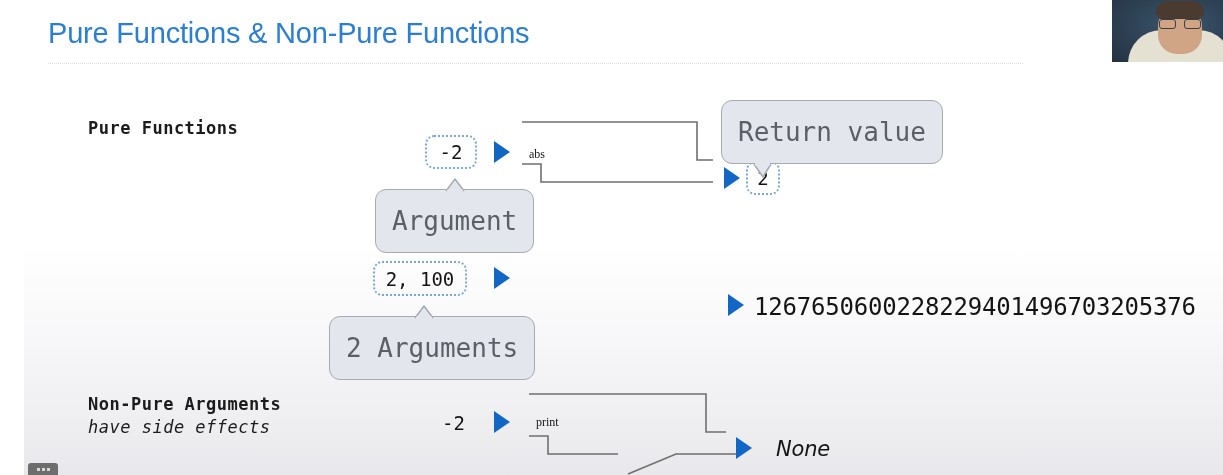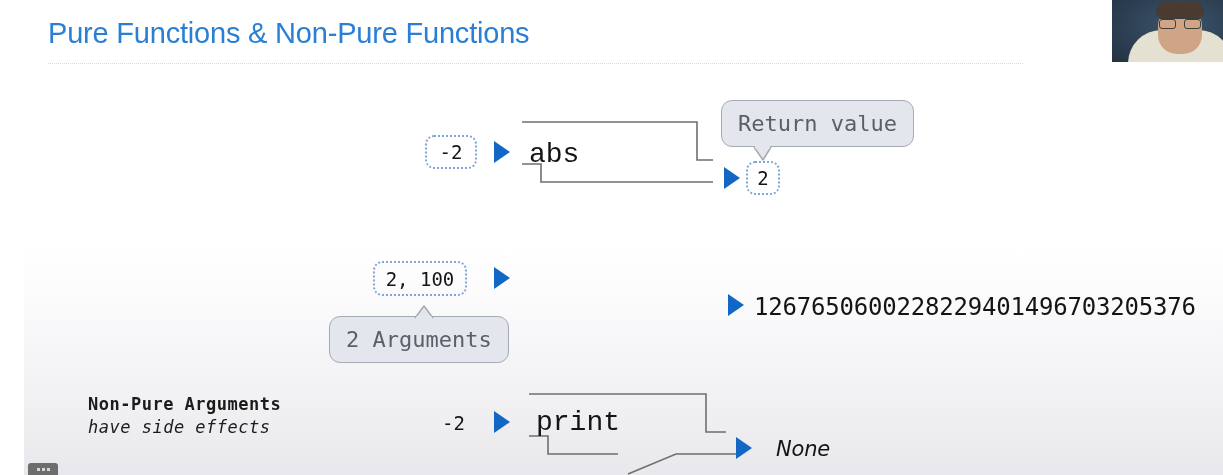--- a/index.html
+++ b/index.html
@@ -151,22 +151,22 @@
 
   
   .machine {
     position: absolute;
   }
   .machine svg { display: block; }
   .machine .fname {
     position: absolute;
     left: 8px; top: 50%;
     transform: translateY(-50%);
-    font-family: Liberation Mono, monospace;
-    font-size: 28px;
+    font-family: Liberation Serif, serif;
+    font-size: 12px;
     color: #141414;
     white-space: nowrap;
   }
 
   
   .result {
     position: absolute;
     font-size: 24px;
     color: #141414;
     white-space: nowrap;
@@ -177,22 +177,22 @@
   }
 
   
   .callout {
     position: absolute;
   }
   .callout .bubble {
     background: #e3e6ec;
     border: 1.5px solid #a6aab4;
     border-radius: 11px;
-    padding: 10px 16px;
-    font-size: 22px;
+    padding: 16px 16px;
+    font-size: 26px;
     color: #5b5f68;
     white-space: nowrap;
     text-align: center;
     box-sizing: border-box;
   }
   .callout .tail {
     position: absolute;
     width: 22px; height: 13px;
     overflow: visible;
   }
@@ -230,38 +230,48 @@
   <div id="video-thumb">
     <div class="bg-grad"></div>
     <div class="shoulders"></div>
     <div class="neck"></div>
     <div class="head"></div>
     <div class="hair"></div>
     <div class="glasses"></div>
   </div>
 
   <div class="section-label" style="left:64px; top:118px;">
+    <div class="heading">Pure Functions</div>
   </div>
 
   <div class="chip" style="left:401px; top:135px; width:52px; height:34px;">-2</div>
 
   <div class="tri" style="left:470px; top:141px;"></div>
 
   <div class="machine" style="left:497px; top:120px;">
     <svg width="196" height="68" viewBox="0 0 196 68">
       <path d="M1,2 L176,2 L176,40 L192,40" fill="none" stroke="#6f6f6f" stroke-width="1.6"></path>
       <path d="M1,44 L20,44 L20,62 L192,62" fill="none" stroke="#6f6f6f" stroke-width="1.6"></path>
     </svg>
     <span class="fname">abs</span>
   </div>
 
   <div class="tri" style="left:700px; top:167px;"></div>
 
   <div class="chip" style="left:722px; top:161px; width:34px; height:34px;">2</div>
 
+  <div class="callout" style="left:351px; top:189px;">
+    <div class="bubble">Argument</div>
+    <div class="tail up">
+      <svg width="24" height="14" viewBox="0 0 24 14">
+        <path d="M2,13 L11,1 L20,13" fill="#e3e6ec" stroke="#a6aab4" stroke-width="1.5" stroke-linejoin="round"></path>
+        <path d="M3,13 L19,13" stroke="#e3e6ec" stroke-width="3"></path>
+      </svg>
+    </div>
+  </div>
 
   <div class="callout" style="left:697px; top:100px;">
     <div class="bubble">Return value</div>
     <div class="tail down" style="left:30px; transform:none;">
       <svg width="24" height="15" viewBox="0 0 24 15">
         <path d="M3,1 L12,14 L20,1" fill="#e3e6ec" stroke="#a6aab4" stroke-width="1.5" stroke-linejoin="round"></path>
         <path d="M4,1 L19,1" stroke="#e3e6ec" stroke-width="3"></path>
       </svg>
     </div>
   </div>

